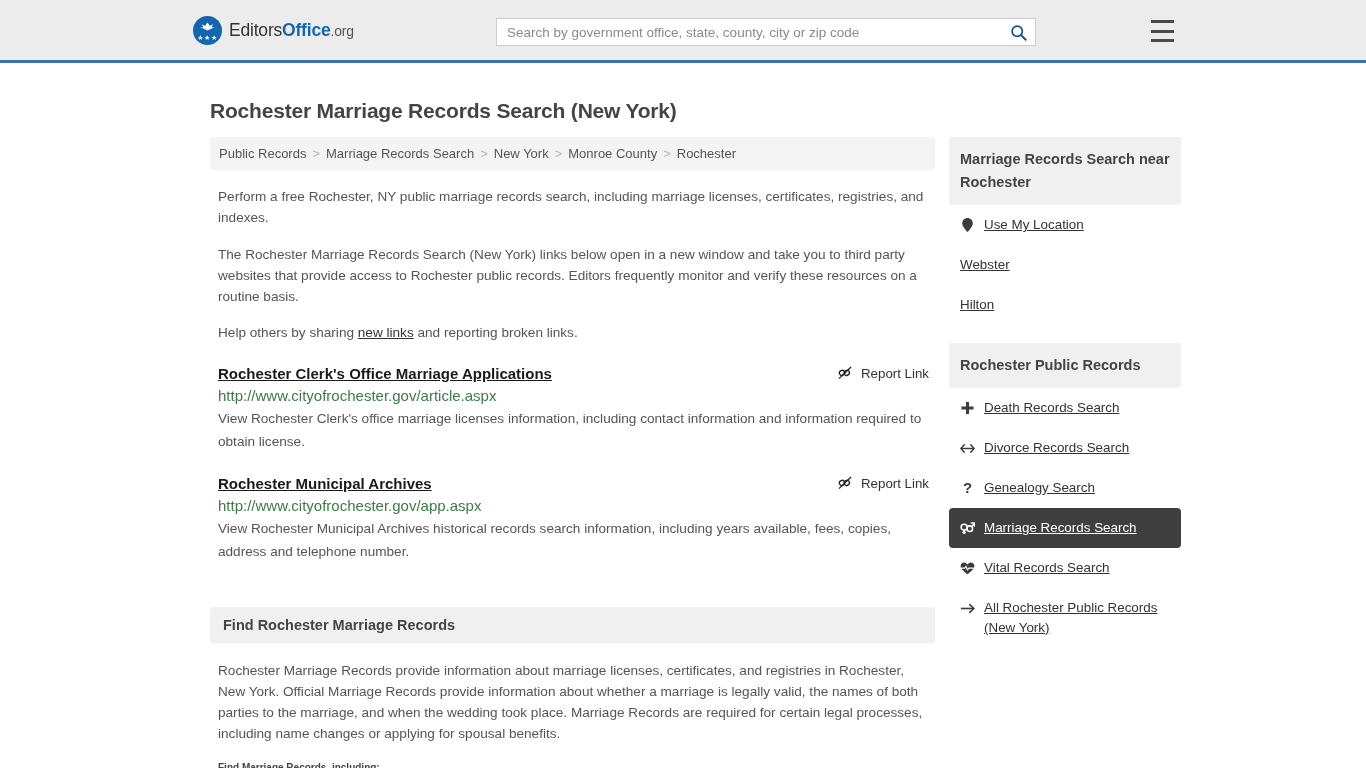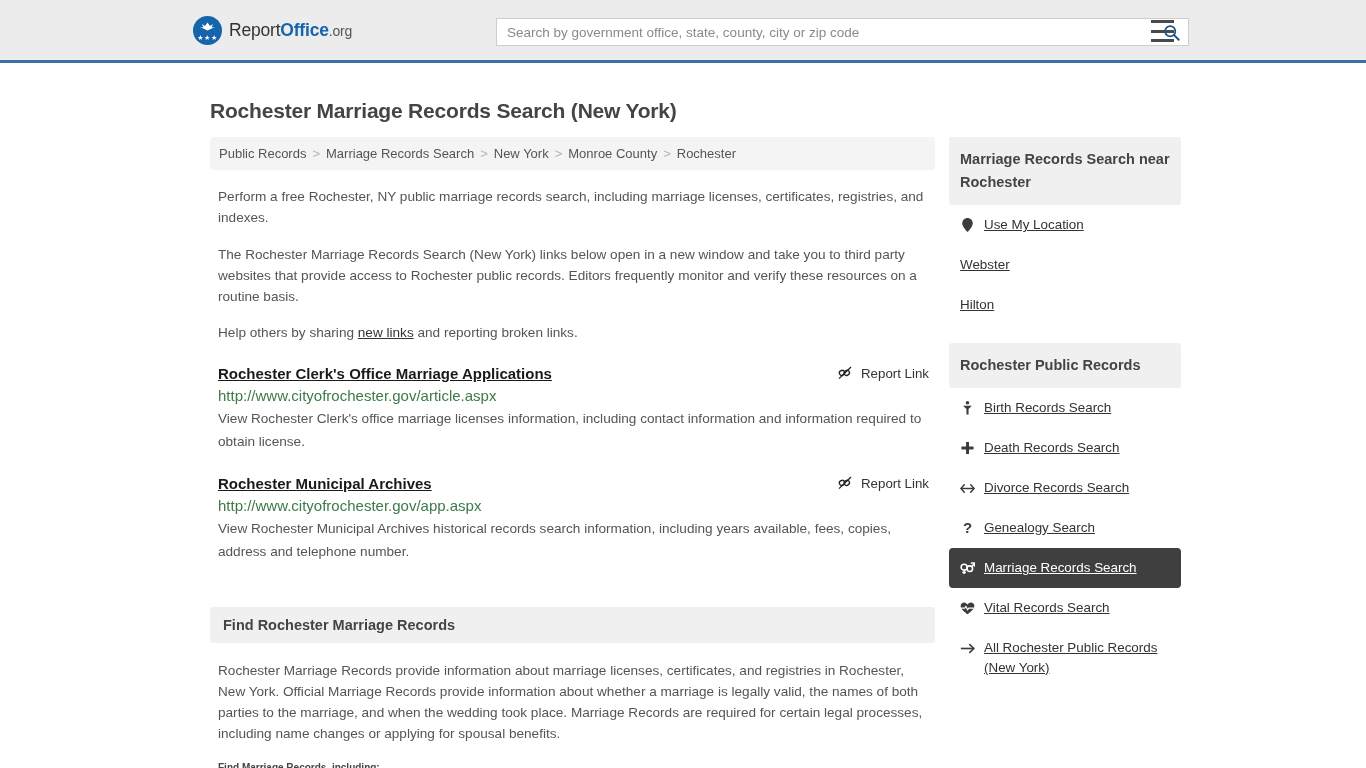--- a/index.html
+++ b/index.html
@@ -57,21 +57,21 @@
     white-space: nowrap;
   }
   .brand-text .b-office { color: #1565ad; font-weight: bold; }
   .brand-text .b-county { color: #333333; }
   .brand-text .b-org { color: #555555; font-size: 14px; }
 
   .search-wrap {
     position: absolute;
     left: 496px;
     top: 18px;
-    width: 693px;
+    width: 540px;
     height: 28px;
     background: #ffffff;
     border: 1px solid #cdcdcd;
     display: flex;
     align-items: center;
   }
   .search-input {
     flex: 1 1 auto;
     border: 0;
     outline: none;
@@ -289,21 +289,21 @@
 
 <header class="site-header">
 
   <a class="brand" href="#">
     <span class="brand-logo">
       <svg class="wing" viewBox="0 0 38 18" xmlns="http://www.w3.org/2000/svg" aria-hidden="true">
         <path d="M19 1 L24 8 L30 4 L27 11 L34 10 L19 17 L4 10 L11 11 L8 4 L14 8 Z" fill="#ffffff"></path>
       </svg>
       <span class="stars">★★★</span>
     </span>
-    <span class="brand-text"><span class="b-county">Report</span><span class="b-office">Office</span><span class="b-org">.org</span></span>
+    <span class="brand-text"><span class="b-county">Editors</span><span class="b-office">Office</span><span class="b-org">.org</span></span>
   </a>
 
   <div class="search-wrap">
     <input class="search-input" type="text" placeholder="Search by government office, state, county, city or zip code" style="">
     <button class="search-btn">
       <svg width="17" height="17" viewBox="0 0 20 20" xmlns="http://www.w3.org/2000/svg" aria-hidden="true">
         <circle cx="8.5" cy="8.5" r="6" fill="none" stroke="#11518c" stroke-width="2"></circle>
         <line x1="13" y1="13" x2="18.5" y2="18.5" stroke="#11518c" stroke-width="2.2" stroke-linecap="round"></line>
       </svg>
     </button>
@@ -414,31 +414,20 @@
           </li>
         </ul>
       </section>
 
       <section class="side-card">
         <div class="side-head">
           <h2>Rochester Public Records</h2>
         </div>
         <ul class="side-list">
 
-          <li>
-            <a class="side-link" href="#">
-              <span class="ico">
-                <svg width="11" height="14" viewBox="0 0 12 16" xmlns="http://www.w3.org/2000/svg" aria-hidden="true">
-                  <circle cx="6" cy="2" r="2" fill="#3c3c3c"></circle>
-                  <path d="M1 5.5 L11 5.5 L7.2 9 L7.2 15.5 L4.8 15.5 L4.8 9 Z" fill="#3c3c3c"></path>
-                </svg>
-              </span>
-              <span class="lbl">Birth Records Search</span>
-            </a>
-          </li>
 
           <li>
             <a class="side-link" href="#">
               <span class="ico">
                 <svg width="13" height="14" viewBox="0 0 14 14" xmlns="http://www.w3.org/2000/svg" aria-hidden="true">
                   <rect x="5.4" y="0.5" width="3.2" height="13" fill="#3c3c3c"></rect>
                   <rect x="0.5" y="5.4" width="13" height="3.2" fill="#3c3c3c"></rect>
                 </svg>
               </span>
               <span class="lbl">Death Records Search</span>

